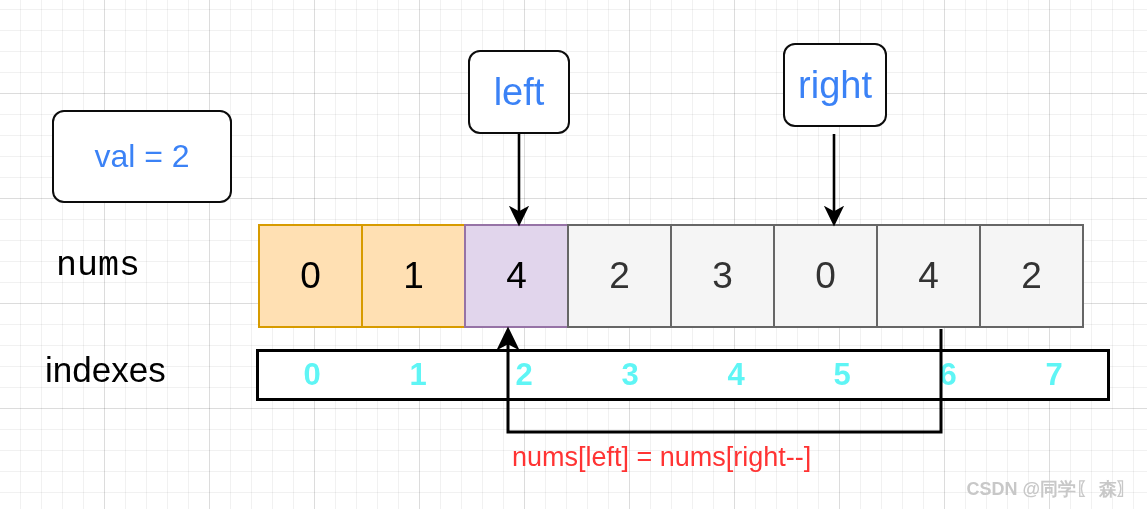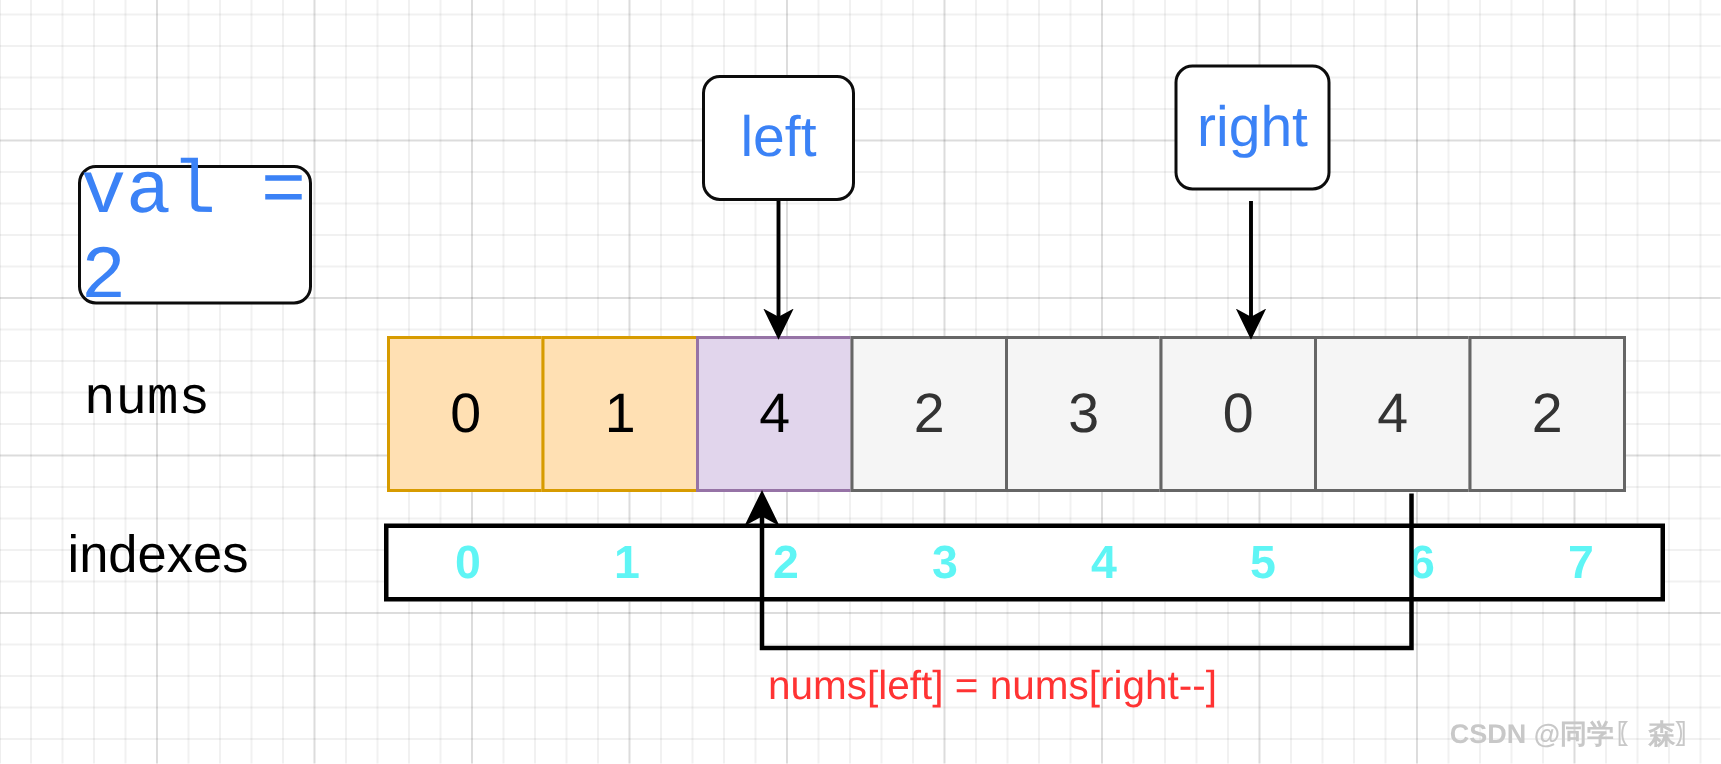--- a/index.html
+++ b/index.html
@@ -41,24 +41,23 @@
     border: 2.5px solid #0c0c0c;
     border-radius: 12px;
     display: flex;
     align-items: center;
     justify-content: center;
     color: #3b82f6;
   }
   #val-box {
     left: 52px;
     top: 110px;
-    width: 156px;
+    width: 180px;
     height: 93px;
-    font-size: 50px;
-    font-family: Liberation Mono, monospace;
+    font-size: 32px;
   }
   #left-box {
     left: 468px;
     top: 50px;
     width: 102px;
     height: 84px;
     font-size: 38px;
   }
   #right-box {
     left: 783px;

